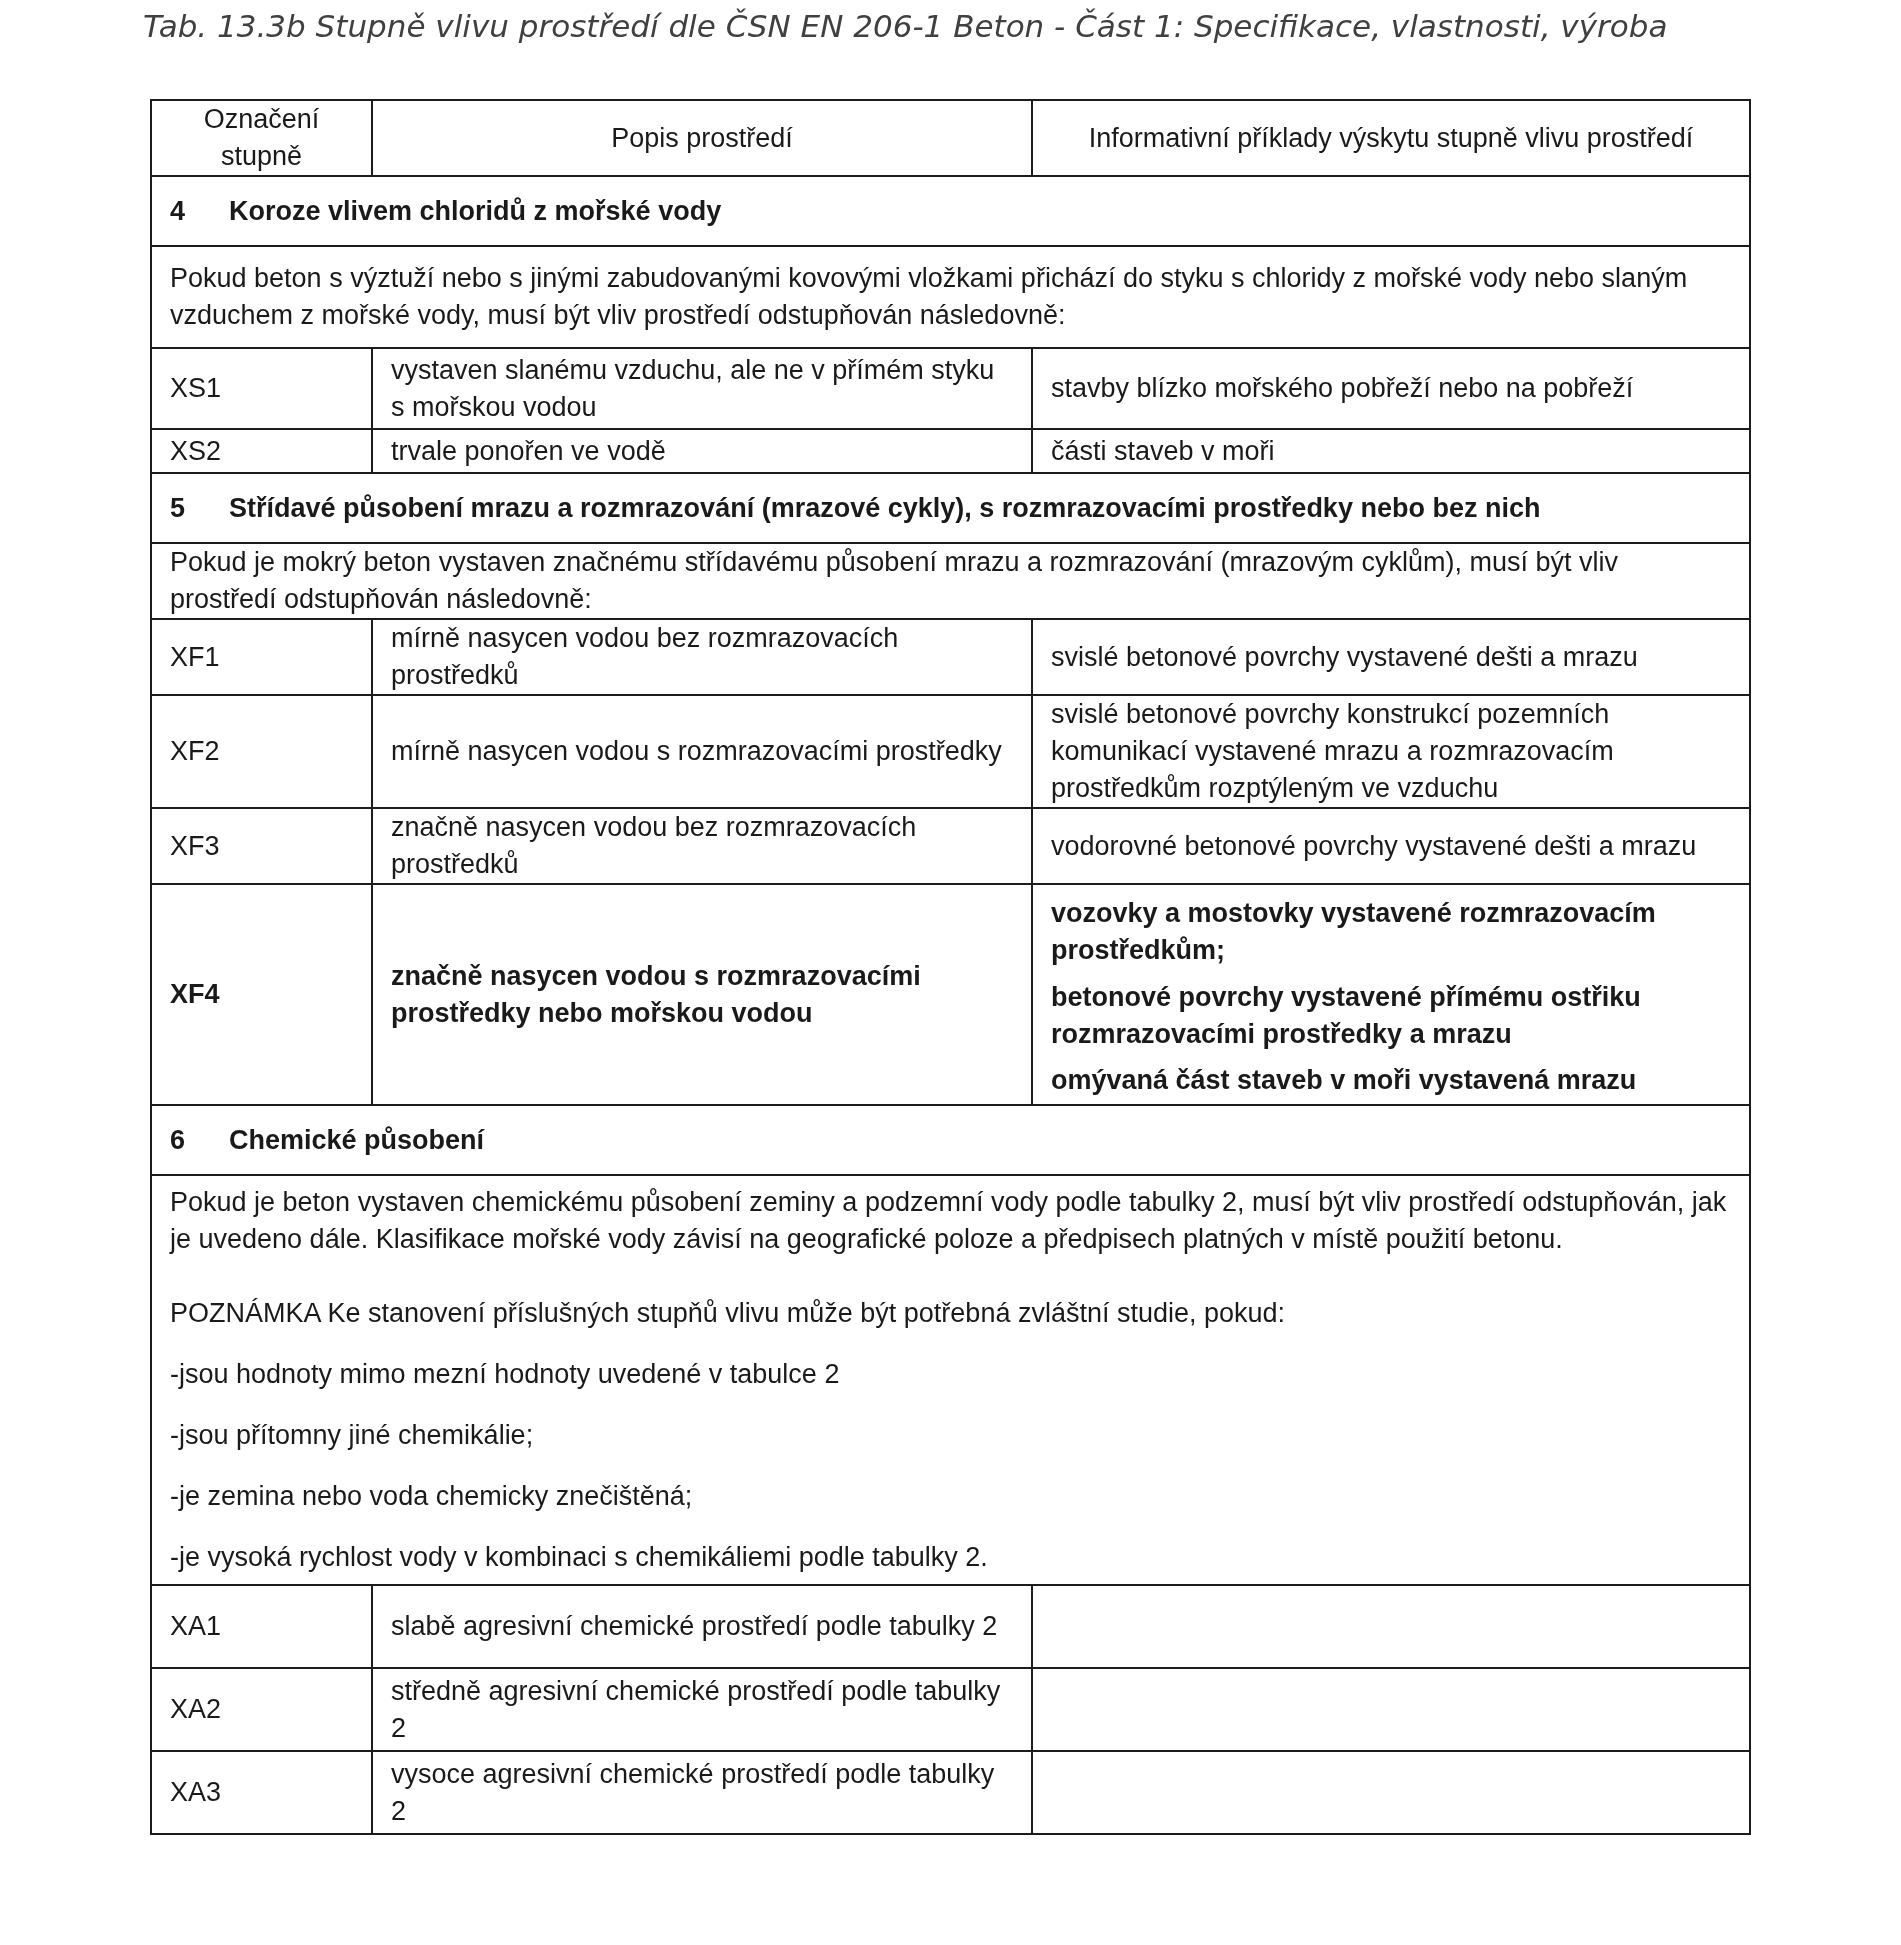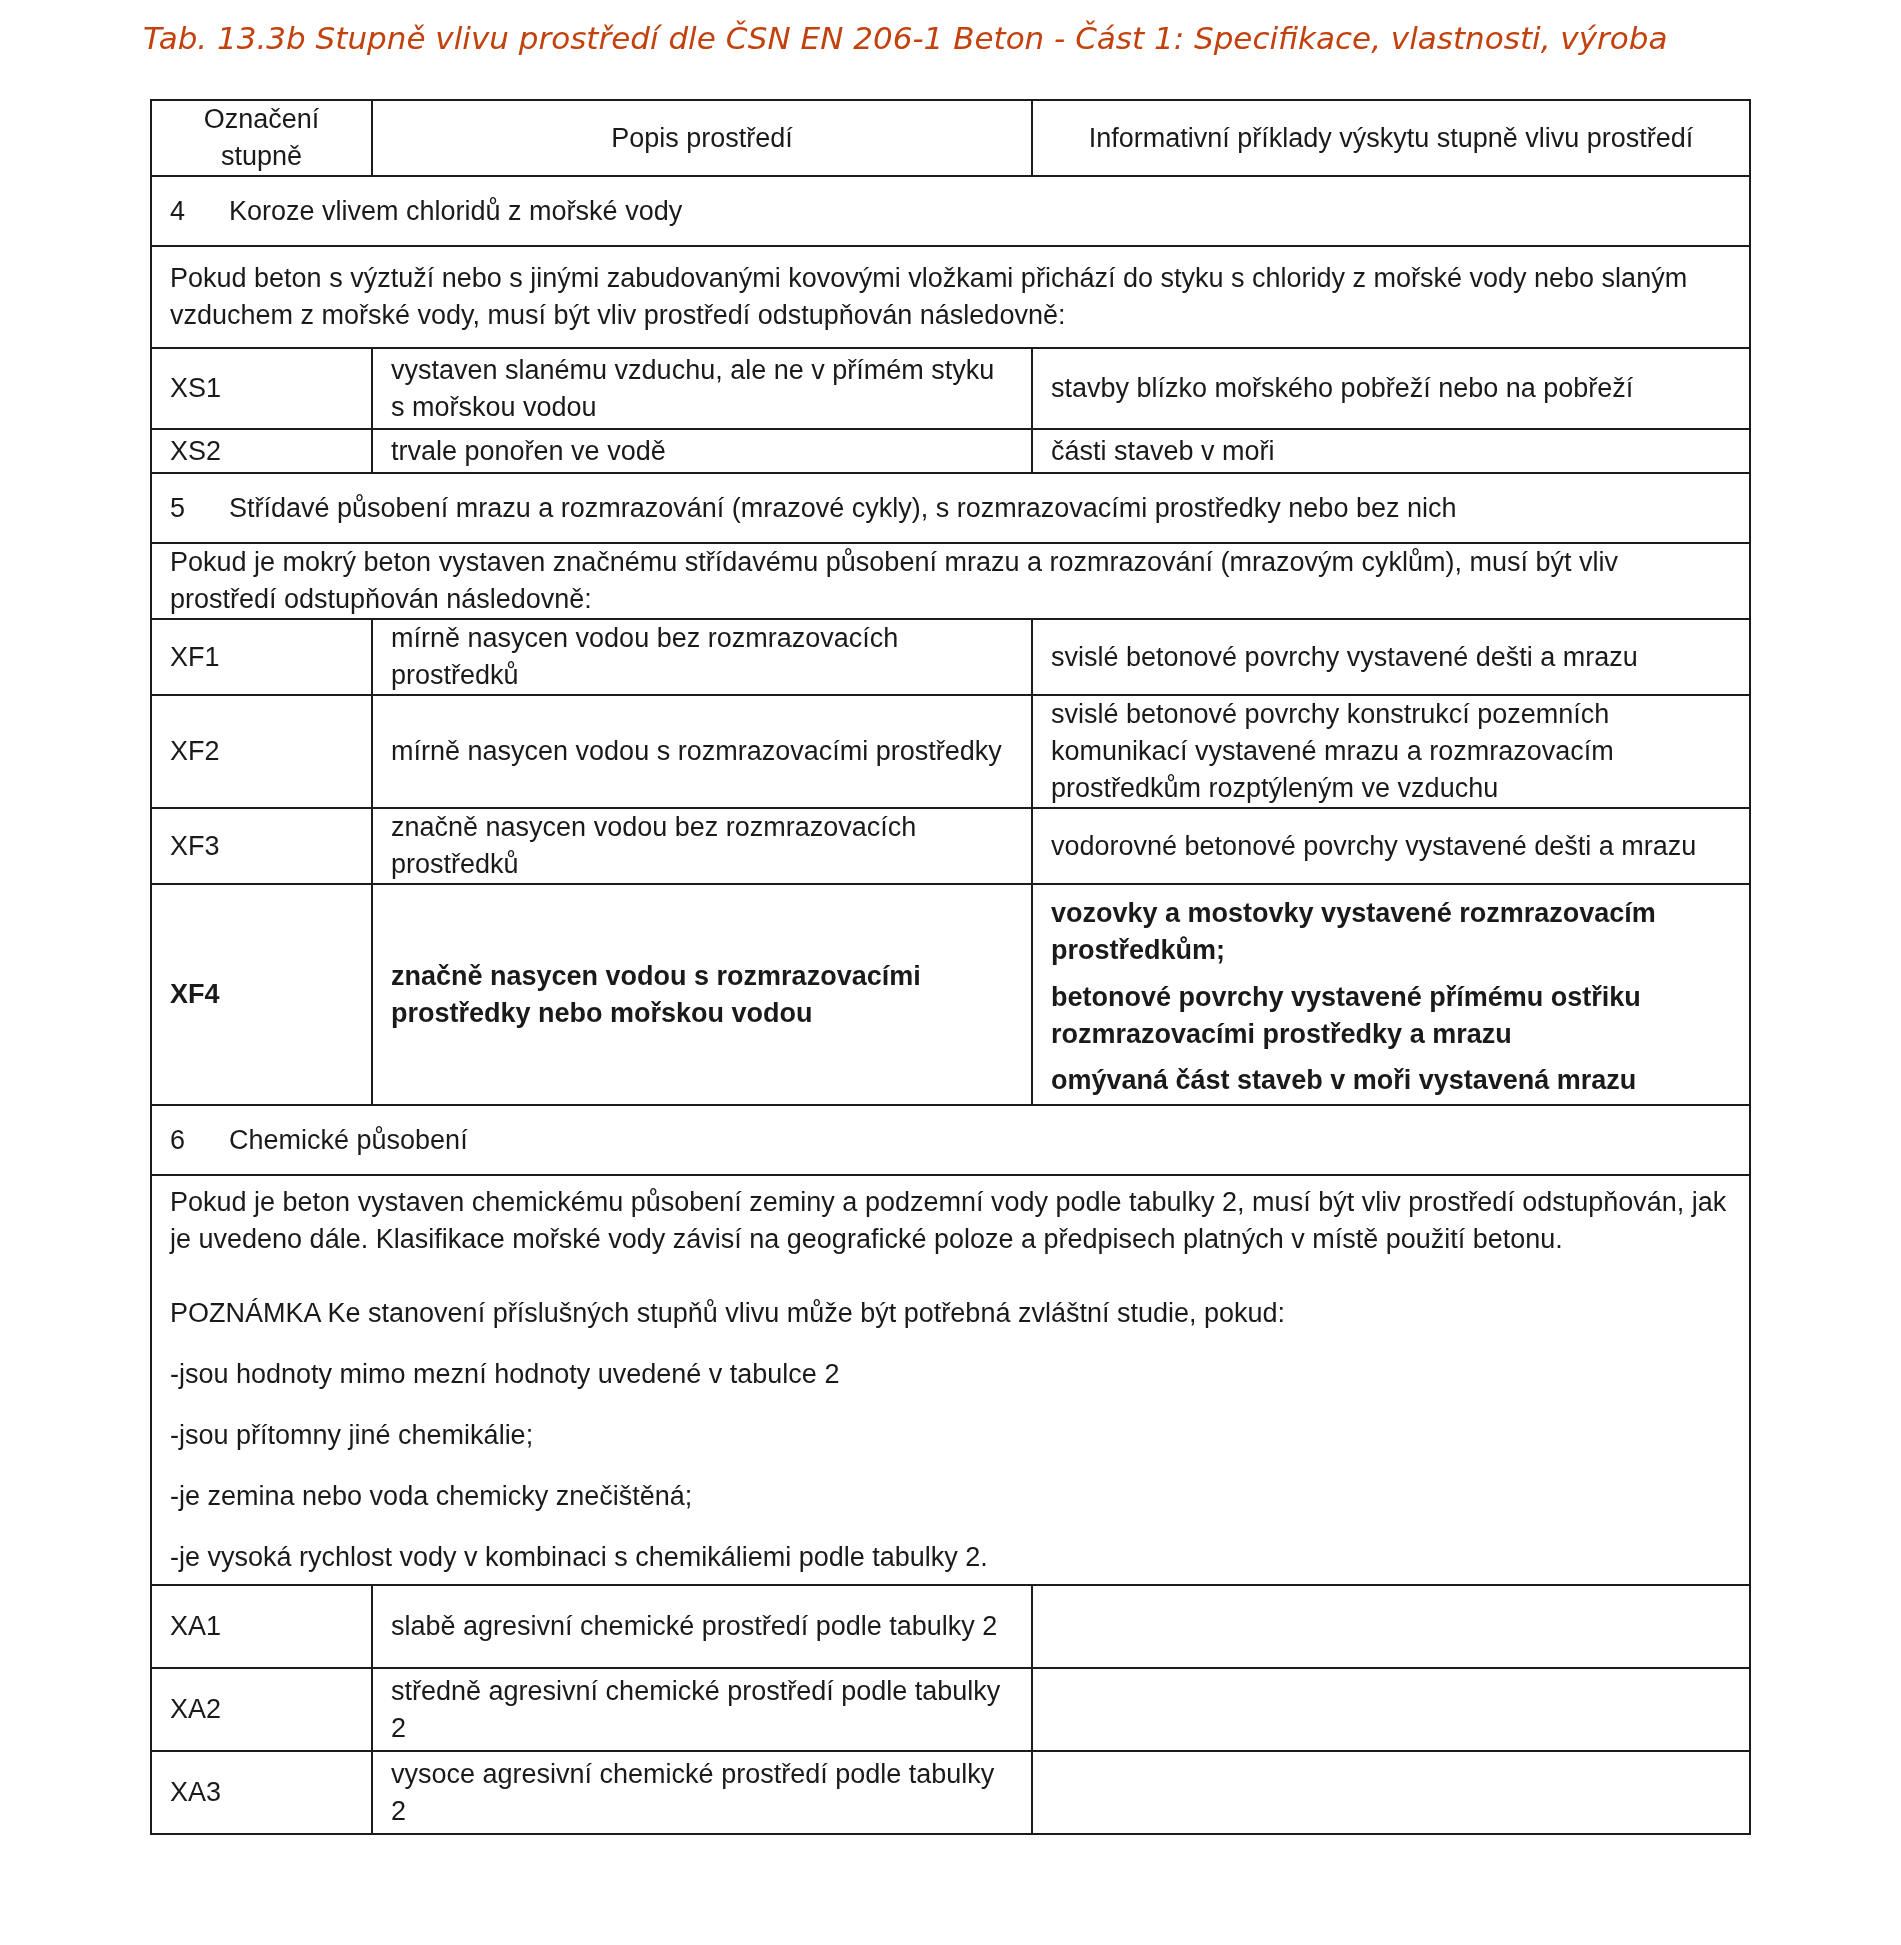--- a/index.html
+++ b/index.html
@@ -1,28 +1,28 @@
 <!DOCTYPE html>
 <html style="font-size:11px"><head>
   <meta charset="utf-8">
   <style>
     html, body { margin: 0; padding: 0; background: #ffffff; }
     body { width: 1902px; height: 1946px; position: relative; overflow: hidden;
            font-family: "Liberation Sans", sans-serif; color: #1a1a1a; }
-    .caption { position: absolute; left: 143px; top: 19px; width: 1605px;
+    .caption { position: absolute; left: 143px; top: 7px; width: 1605px;
                font-family: "DejaVu Sans", sans-serif; font-style: italic;
-               font-size: 31px; line-height: 38px; color: #c2410c; }
+               font-size: 31px; line-height: 38px; color: #404040; }
     .caption .l2 { display: block; padding-left: 175px; }
     table.grid { position: absolute; left: 150px; top: 99px; width: 1599px;
                  border-collapse: collapse; table-layout: fixed; }
     table.grid td { border: 2.7px solid #1c1c1c; font-size: 27px; line-height: 37px;
                     padding: 0 18px; vertical-align: middle; }
     col.c1 { width: 221px; } col.c2 { width: 660px; } col.c3 { width: 718px; }
     .hdr td { vertical-align: top; text-align: center; height: 68px; padding-top: 1.4px; }
-    .sec td { font-weight: normal; height: 68px; margin-left: 32px; }
+    .sec td { font-weight: bold; height: 68px; margin-left: 32px; }
     .sec .num { display: inline-block; width: 59px; }
     .intro td { height: 100px; border-radius: 26px; }
     .xs1 td { height: 79px; } .xs2 td, .xs3 td { height: 42px; }
     .intro5 td { height: 68px; }
     .xf1 td { height: 68px; } .xf2 td { height: 105px; } .xf3 td { height: 68px; }
     .xf4 td { height: 219px; font-weight: bold; }
     .xf4 .ex { display: block; margin: 5.5px 0 9.6px 0; }
     .xf4 .ex:last-child { margin-bottom: 0; }
     .intro6 td { vertical-align: top; height: 408px; }
     .intro6 .p1 { display: block; }

